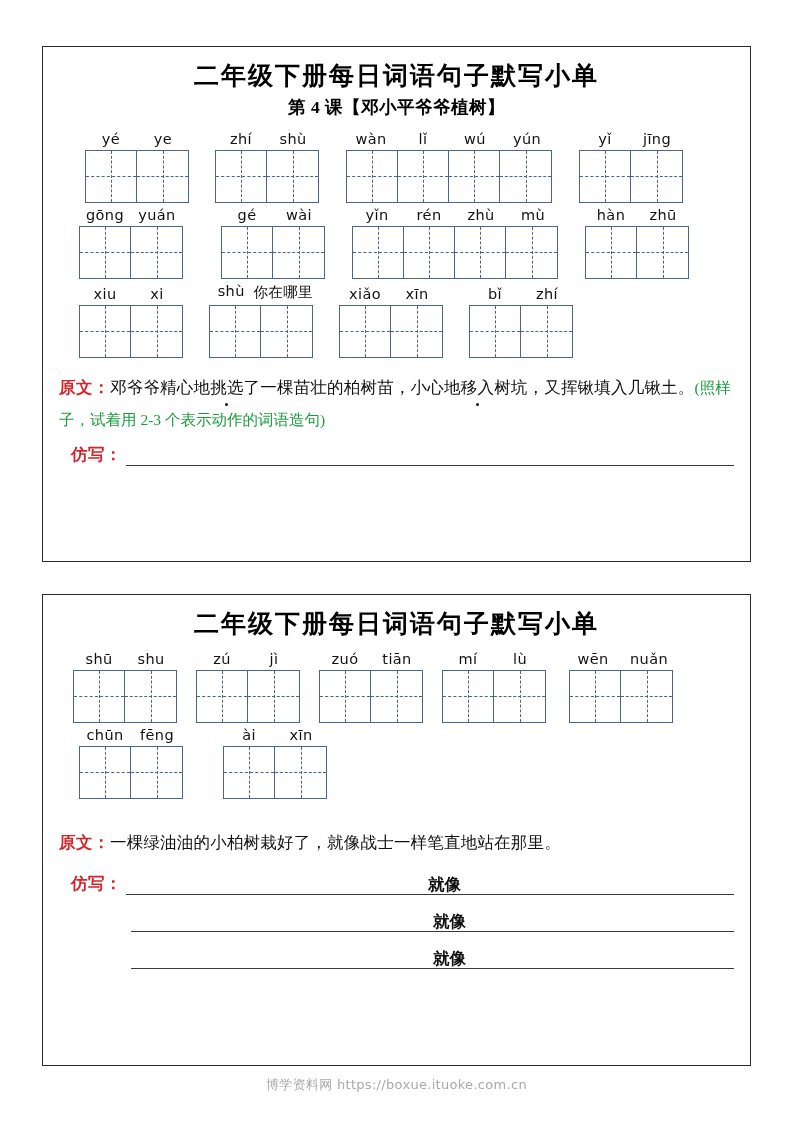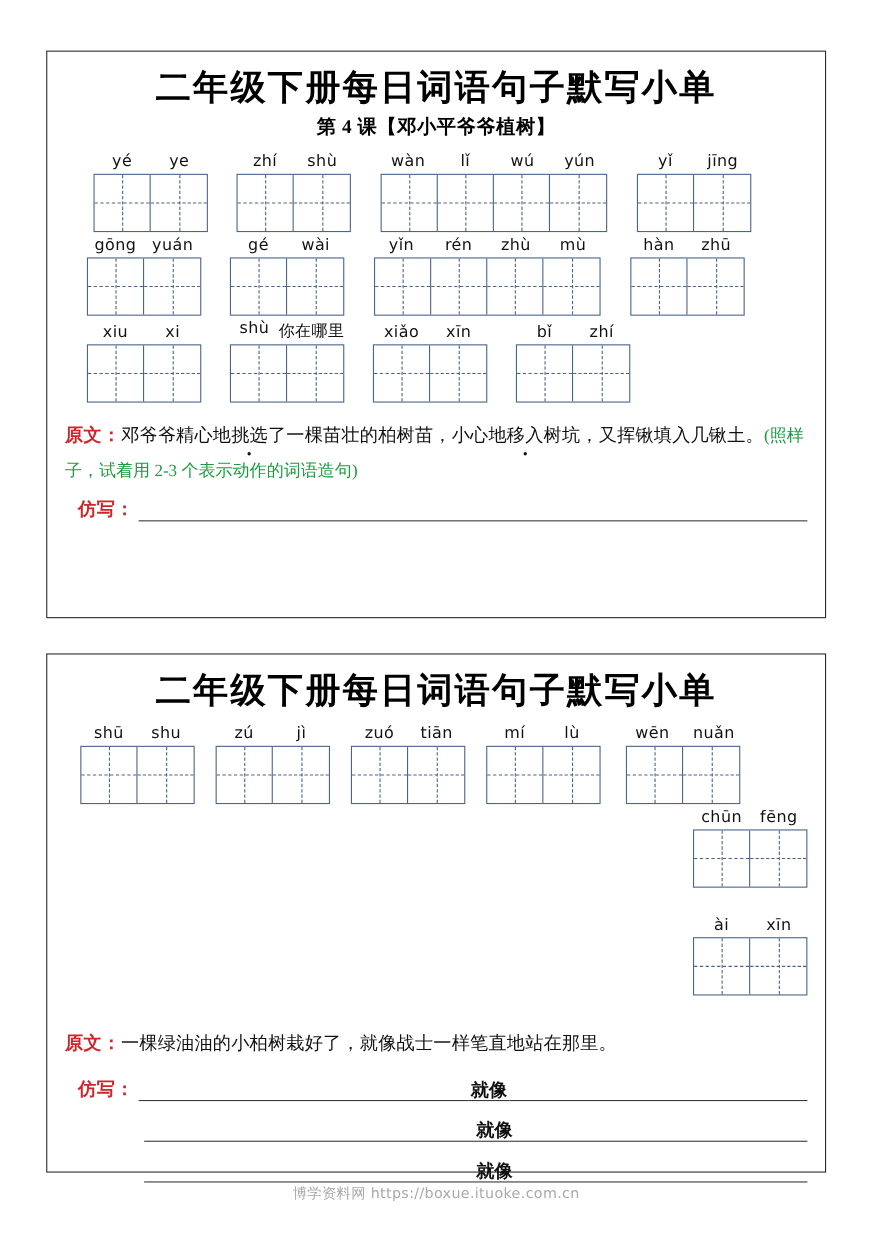--- a/index.html
+++ b/index.html
@@ -39,21 +39,21 @@
     padding: 10px 16px 0 16px;
     height: 100%;
     box-sizing: border-box;
     position: relative;
   }
 
   
   .title-main {
     text-align: center;
     font-family: "Liberation Serif", "DejaVu Serif", serif;
-    font-size: 32px;
+    font-size: 25px;
     font-weight: bold;
     letter-spacing: 2px;
     color: #000;
     line-height: 1.18;
     margin: 4px 0 0 0;
   }
   .title-sub {
     text-align: center;
     font-family: "Liberation Serif", "DejaVu Serif", serif;
     font-size: 17.5px;
@@ -279,21 +279,21 @@
           <div class="word-group" style="width:104px;">
             <div class="pinyin-line">
               <span class="pinyin-syl">gōng</span>
               <span class="pinyin-syl">yuán</span>
             </div>
             <div class="tzg">
               <div class="tzg-cell"></div>
               <div class="tzg-cell"></div>
             </div>
           </div>
-          <div class="word-group" style="width:104px;">
+          <div class="word-group" style="width:104px;margin-left:12px;">
             <div class="pinyin-line">
               <span class="pinyin-syl">gé</span>
               <span class="pinyin-syl">wài</span>
             </div>
             <div class="tzg">
               <div class="tzg-cell"></div>
               <div class="tzg-cell"></div>
             </div>
           </div>
           <div class="word-group" style="width:208px;">
@@ -430,21 +430,21 @@
               <span class="pinyin-syl">wēn</span>
               <span class="pinyin-syl">nuǎn</span>
             </div>
             <div class="tzg">
               <div class="tzg-cell"></div>
               <div class="tzg-cell"></div>
             </div>
           </div>
         </div>
 
-        <div class="grid-row" style="gap:26px; padding-left:20px;flex-direction:column;">
+        <div class="grid-row" style="gap:40px; padding-left:20px;">
           <div class="word-group" style="width:104px;">
             <div class="pinyin-line">
               <span class="pinyin-syl">chūn</span>
               <span class="pinyin-syl">fēng</span>
             </div>
             <div class="tzg">
               <div class="tzg-cell"></div>
               <div class="tzg-cell"></div>
             </div>
           </div>

